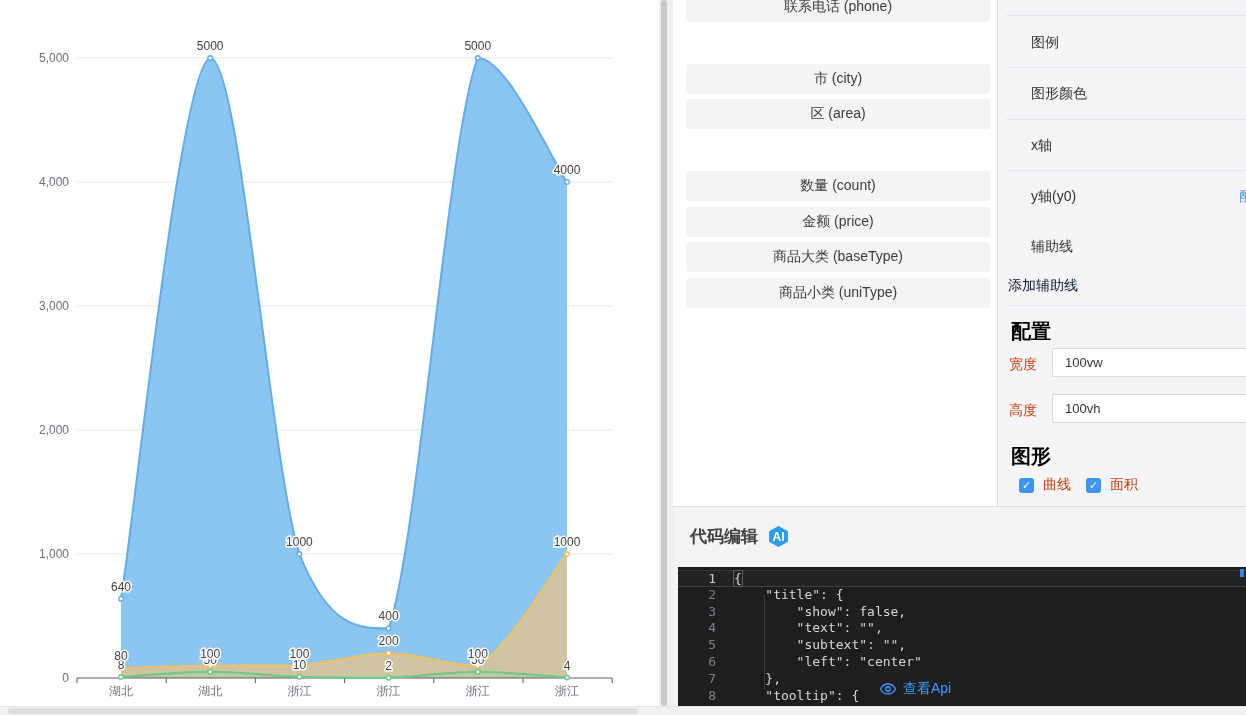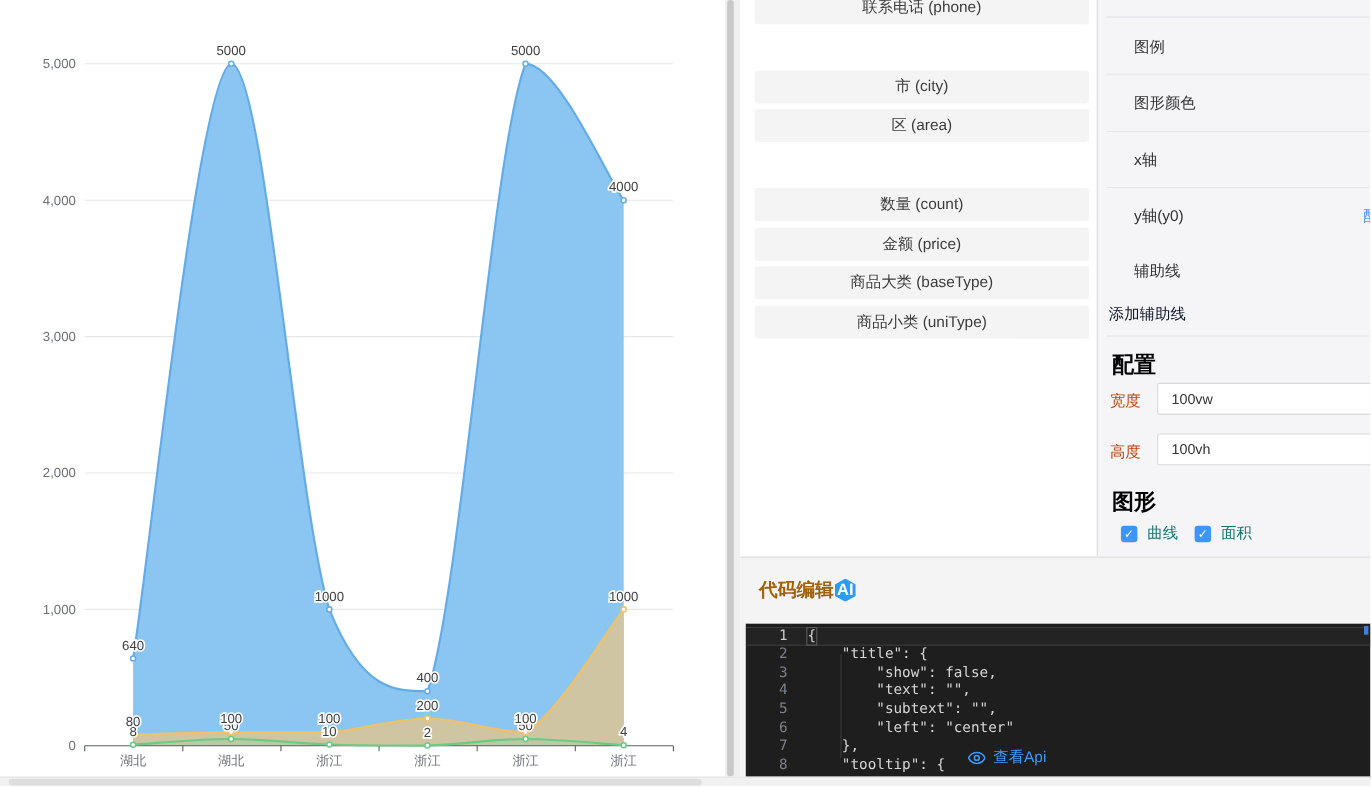--- a/index.html
+++ b/index.html
@@ -28,31 +28,31 @@
   #partial-link { position:absolute; right:0; top:188px; width:7px; height:18px; overflow:hidden;
                   font-size:14px; color:#5b9cf8; white-space:nowrap; cursor:pointer; }
   .panel-heading { position:absolute; left:13px; font-size:20px; font-weight:bold; color:#000000; }
   .cfg-label { position:absolute; left:11px; font-size:14px; color:#c2410c; }
   .cfg-input { position:absolute; left:54px; width:210px; height:29px; background:#fff; border:1px solid #d9d9d9;
                border-radius:2px; font-size:13px; color:#333; padding-left:12px; outline:none;
                font-family:"Liberation Sans","DejaVu Sans",sans-serif; }
   #checkbox-row { position:absolute; left:21px; top:476px; display:flex; align-items:center; }
   .checkbox { width:15px; height:15px; border-radius:3px; background:#3d96f7; color:#fff; font-size:11px; font-weight:bold;
               display:flex; align-items:center; justify-content:center; cursor:pointer; }
-  .checkbox-label { margin-left:9px; font-size:14px; color:#0f766e; cursor:pointer; }
+  .checkbox-label { margin-left:9px; font-size:14px; color:#c2410c; cursor:pointer; }
   .checkbox-gap { width:15px; }
 
   
   #code-section { position:absolute; left:673px; top:506px; width:573px; height:200px; background:#f4f4f5;
                   border-top:1px solid #dcdcdc; }
   #code-header { position:absolute; left:17px; top:18px; display:flex; align-items:center; }
-  #code-header h3 { font-size:17px; font-weight:bold; color:#a16207; }
-  #ai-icon { width:21px; height:21px; background:#2b9cf2;
+  #code-header h3 { font-size:17px; font-weight:bold; color:#404040; }
+  #ai-icon { margin-left:10px; width:21px; height:21px; background:#2b9cf2;
              clip-path:polygon(50% 0,95% 25%,95% 75%,50% 100%,5% 75%,5% 25%);
-             color:#fff; font-size:15px; font-weight:bold; display:flex; align-items:center; justify-content:center; cursor:pointer; }
+             color:#fff; font-size:12px; font-weight:bold; display:flex; align-items:center; justify-content:center; cursor:pointer; }
   #editor { position:absolute; left:5px; top:60px; width:568px; height:141px; background:#1e1e1e; overflow:hidden;
             font-family:"DejaVu Sans Mono","Liberation Mono",monospace; font-size:13px; cursor:text; }
   #editor-lines { position:absolute; left:0; top:3px; right:0; }
   .ed-line { display:flex; height:16.8px; line-height:16.8px; white-space:pre; }
   .ed-num { width:38px; text-align:right; color:#7a828c; flex:none; }
   .ed-code { margin-left:18px; color:#d6d6d6; }
   .ed-line.active { background:#232323; border-top:1px solid #3a3a3a; border-bottom:1px solid #3e3e3e; }
   .ed-line.active .ed-num { color:#c9c9c9; }
   .bracket-match { outline:1px solid #5b5b5b; }
   #indent-guide { position:absolute; left:86px; top:28px; width:1px; height:94px; background:#3a3a3a; }

